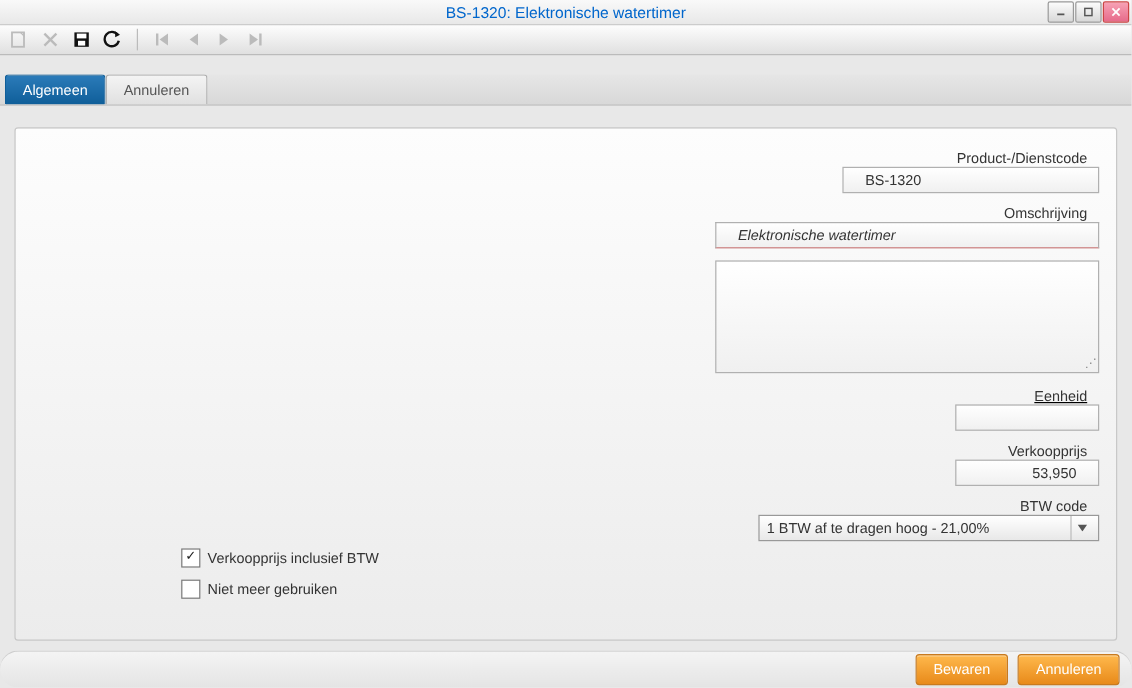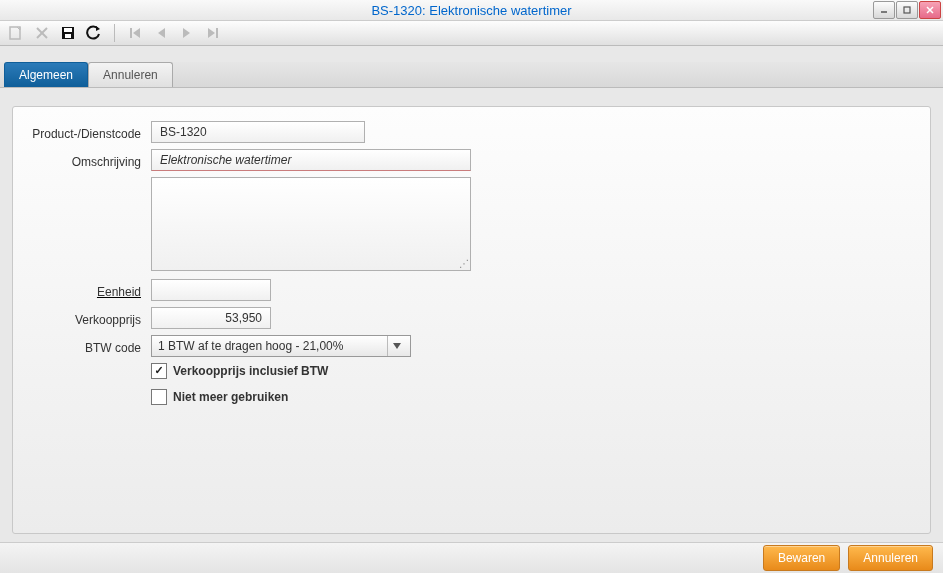--- a/index.html
+++ b/index.html
@@ -113,37 +113,38 @@
   border: 1px solid #c8c8c8;
   border-radius: 3px;
   background: #fdfdfd;
   background: linear-gradient(to bottom, #fdfdfd, #ececec);
   padding: 14px 14px;
   height: 428px;
   box-sizing: border-box;
 }
 .row {
   display: flex;
-  align-items: center;
+  align-items: flex-end;
   margin-bottom: 6px;
+  flex-direction: column;
 }
 .label {
   width: 114px;
   text-align: right;
   padding-right: 10px;
   padding-top: 4px;
   color: #333;
   font-size: 12px;
 }
 .field { flex: 0 0 auto; }
 input[type="text"].tf {
   height: 22px;
   border: 1px solid #b0b0b0;
   background: linear-gradient(to bottom, #fff, #f0f0f0);
-  padding: 0 8px;
+  padding: 0 18px;
   font-size: 12px;
   color: #333;
   box-sizing: border-box;
 }
 .tf.code { width: 214px; border-bottom: 1px solid #c97c7c; }
 .tf.desc { width: 320px; border: 1px solid #333; font-style: italic; }
 .ta {
   width: 320px;
   height: 94px;
   border: 1px solid #b0b0b0;
@@ -164,21 +165,21 @@
 .folder-btn {
   width: 22px; height: 22px;
   border:1px solid #6aa0d8;
   border-radius:3px;
   background: linear-gradient(to bottom, #fff, #e8f0fa);
   display:inline-flex; align-items:center; justify-content:center;
   margin-left:4px;
   box-sizing:border-box;
 }
 .select {
-  width: 260px;
+  width: 284px;
   height: 22px;
   border: 1px solid #999;
   background: linear-gradient(to bottom, #fff, #e8e8e8);
   display: flex;
   align-items: center;
   justify-content: space-between;
   padding: 0 4px 0 6px;
   font-size: 12px;
   color: #333;
   box-sizing: border-box;
@@ -192,21 +193,20 @@
   align-items:center;
 }
 .chk-row {
   display: flex;
   align-items: center;
   gap: 6px;
   margin-left: 124px;
   margin-top: 6px;
   font-size: 12px;
   color: #333;
-  font-weight: bold;
 }
 .chk {
   width: 14px; height: 14px;
   border:1px solid #777;
   background:#fff;
   display:inline-flex;
   align-items:center;
   justify-content:center;
 }
 .chk.checked::after {
@@ -217,20 +217,21 @@
 }
 .footer {
   height: 36px;
   display: flex;
   justify-content: flex-end;
   align-items: center;
   padding: 0 10px;
   gap: 8px;
   background: linear-gradient(to bottom, #f4f4f4, #e4e4e4);
   border-top:1px solid #ccc;
+  border-radius:18px;
 }
 .btn {
   height: 24px;
   padding: 0 14px;
   border: 1px solid #c87a1f;
   border-radius: 3px;
   background: linear-gradient(to bottom, #ffb94d, #e88a1a);
   color: #fff;
   font-size: 12px;
   display:flex; align-items:center;

